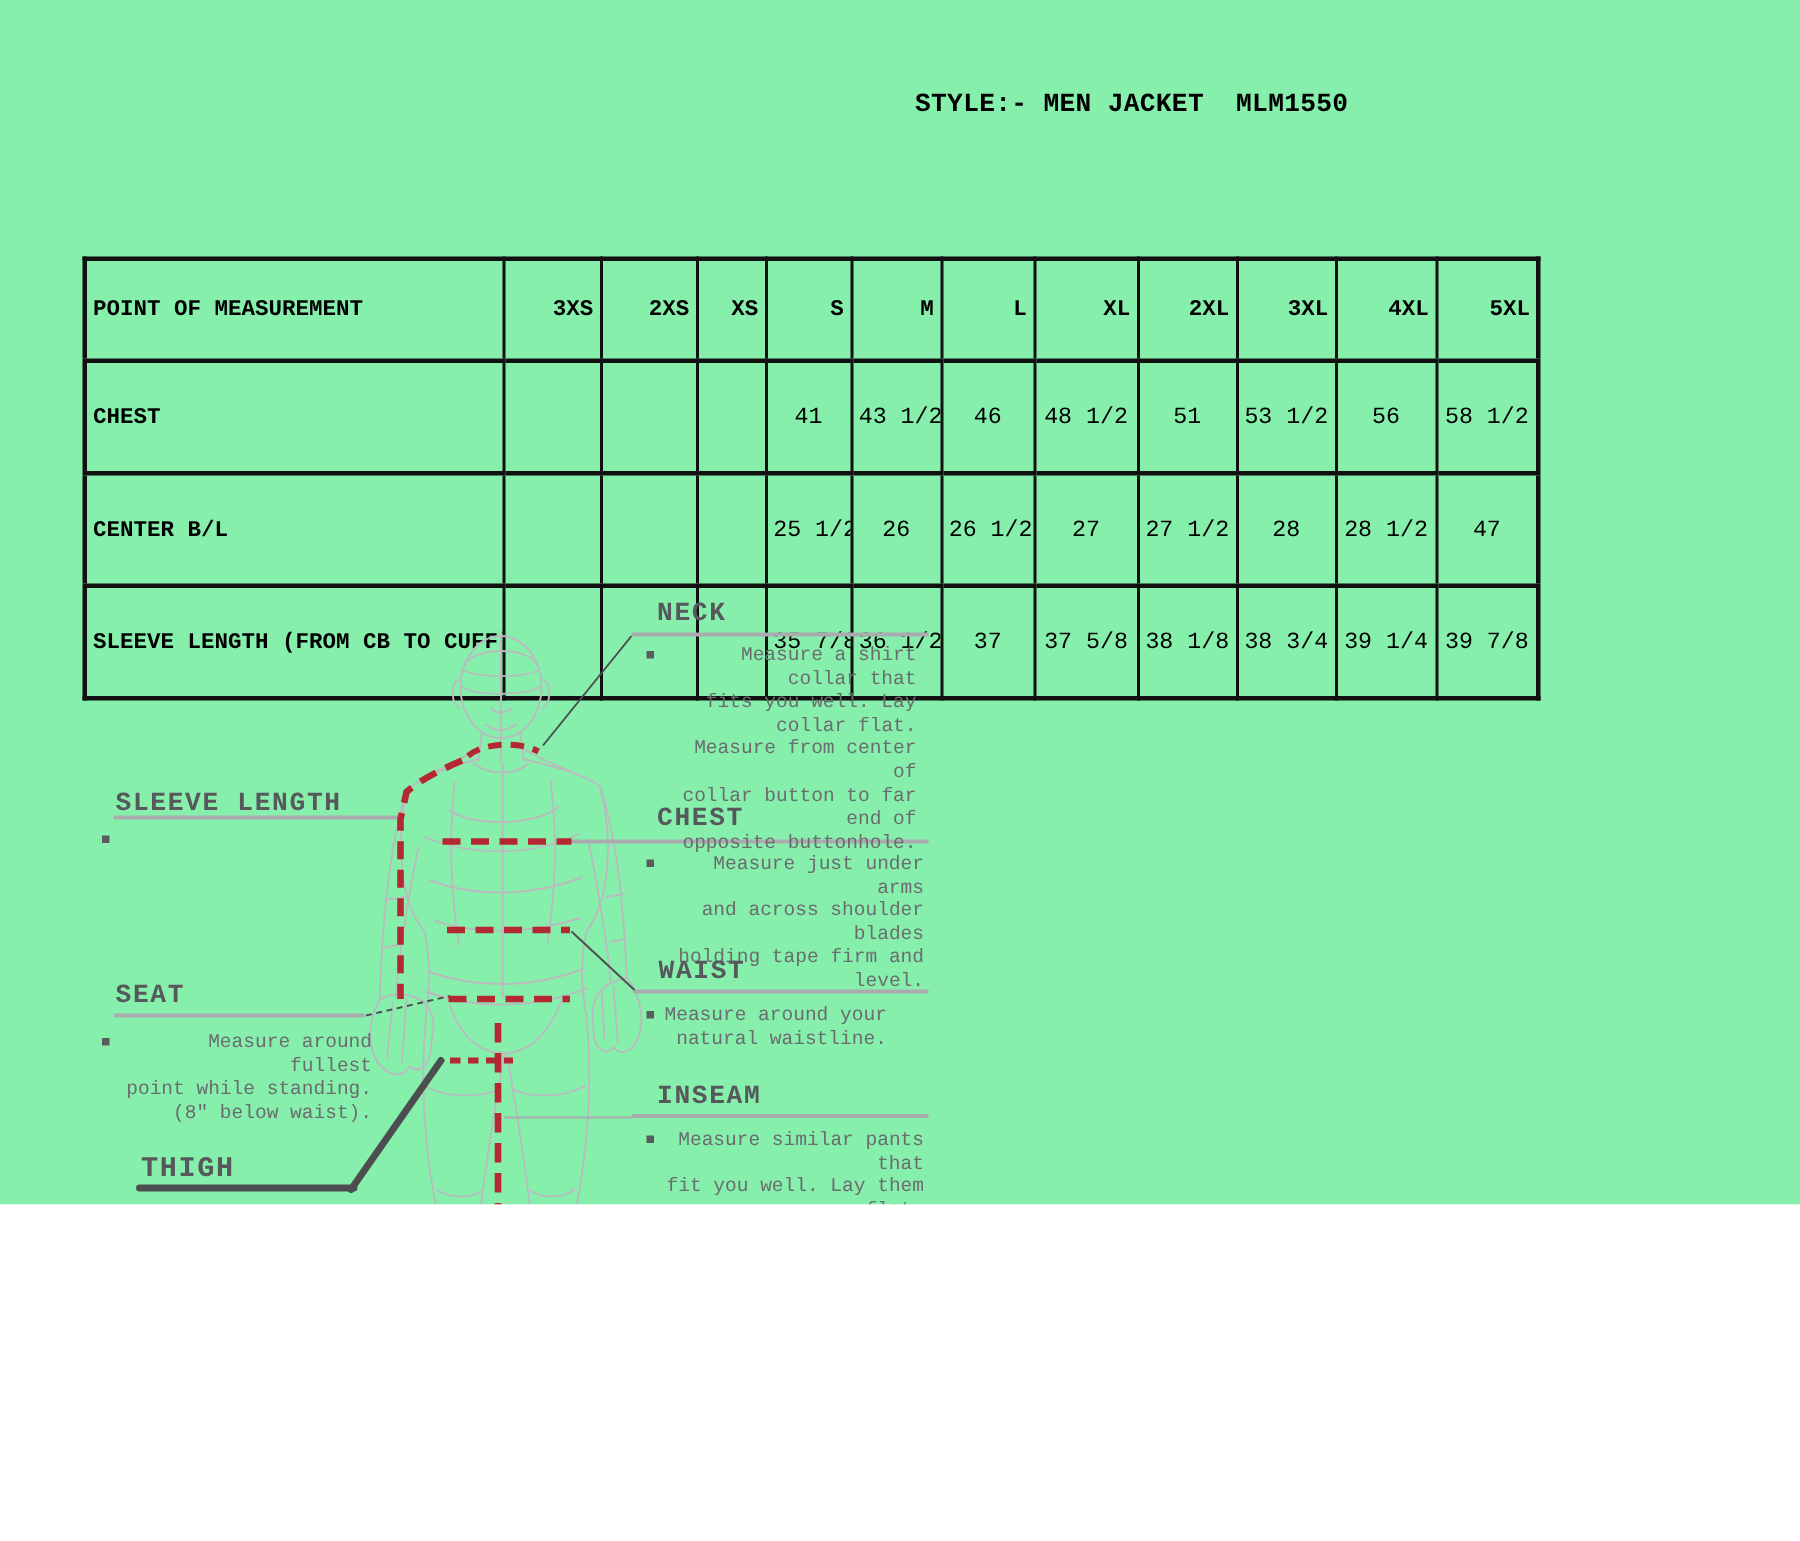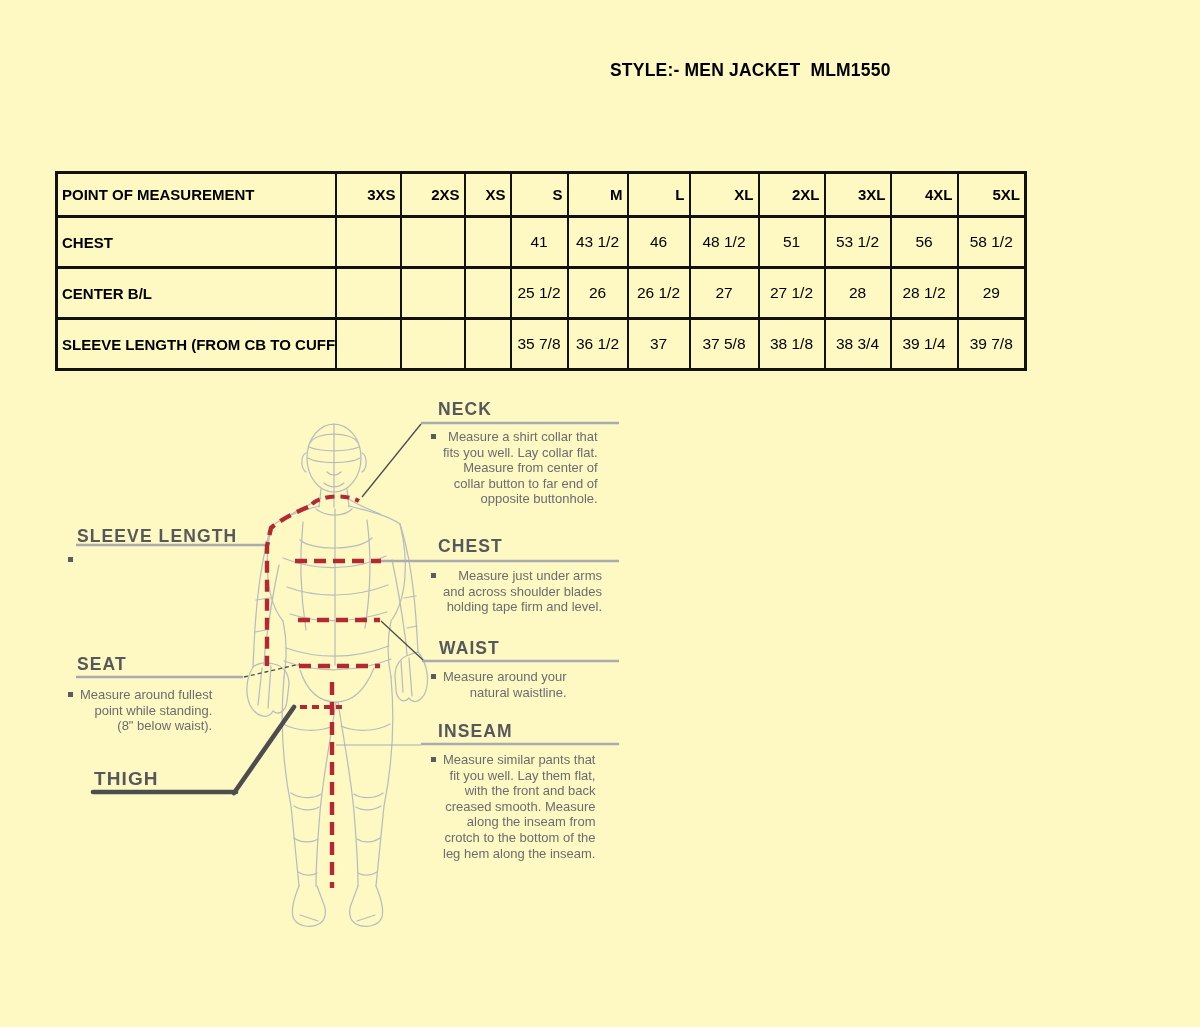--- a/index.html
+++ b/index.html
@@ -1,26 +1,26 @@
 <!DOCTYPE html>
 <html style="--dash-red: #b42832; --figure-gray: #b9bcbe; --line-gray: #a9abae; --leader-dark: #4c4d4f; --heading-gray: #57585b; --text-gray: #6b6c6f;"><head>
 <meta charset="utf-8">
 <style>
   html,body{margin:0;padding:0;background:#ffffff;}
-  #page{position:relative;width:1200px;height:1027px;background:#fef9c3;overflow:hidden;
-        font-family:Liberation Sans, sans-serif;color:#000;}
+  #page{position:relative;width:1200px;height:803px;background:#86efac;overflow:hidden;
+        font-family:Liberation Mono, monospace;color:#000;}
   .abs{position:absolute;}
 
   
   #doc-title{left:610px;top:60px;font-size:17.5px;font-weight:bold;white-space:pre;letter-spacing:.2px;}
 
   
   #size-table-wrap{left:55px;top:171px;width:970px;}
   table#size-table{border-collapse:collapse;table-layout:fixed;width:970px;border:3px solid #111;}
-  #size-table th,#size-table td{border:2px solid #111;padding:4px 4px;overflow:hidden;white-space:nowrap;margin-top:16px;}
+  #size-table th,#size-table td{border:2px solid #111;padding:16px 4px;overflow:hidden;white-space:nowrap;margin-top:16px;}
   #size-table thead th{height:33px;font-size:15px;font-weight:bold;text-align:right;border-bottom:3px solid #111;}
   #size-table thead th:first-child{text-align:left;}
   #size-table tbody th{height:40px;font-size:15px;font-weight:bold;text-align:left;border-top:3px solid #111;}
   #size-table tbody td{height:40px;font-size:15.5px;font-weight:normal;text-align:center;border-top:3px solid #111;}
 
   
   #note-line{left:56px;top:358px;font-size:15.3px;font-weight:bold;white-space:nowrap;letter-spacing:.1px;}
 
   
   #diagram-svg{left:0;top:0;width:1200px;height:1027px;pointer-events:none;}
@@ -98,21 +98,21 @@
             <td></td>
             <td></td>
             <td></td>
             <td>25 1/2</td>
             <td>26</td>
             <td>26 1/2</td>
             <td>27</td>
             <td>27 1/2</td>
             <td>28</td>
             <td>28 1/2</td>
-            <td>29</td>
+            <td>47</td>
           </tr>
           <tr>
             <th>SLEEVE LENGTH (FROM CB TO CUFF)</th>
             <td></td>
             <td></td>
             <td></td>
             <td>35 7/8</td>
             <td>36 1/2</td>
             <td>37</td>
             <td>37 5/8</td>

